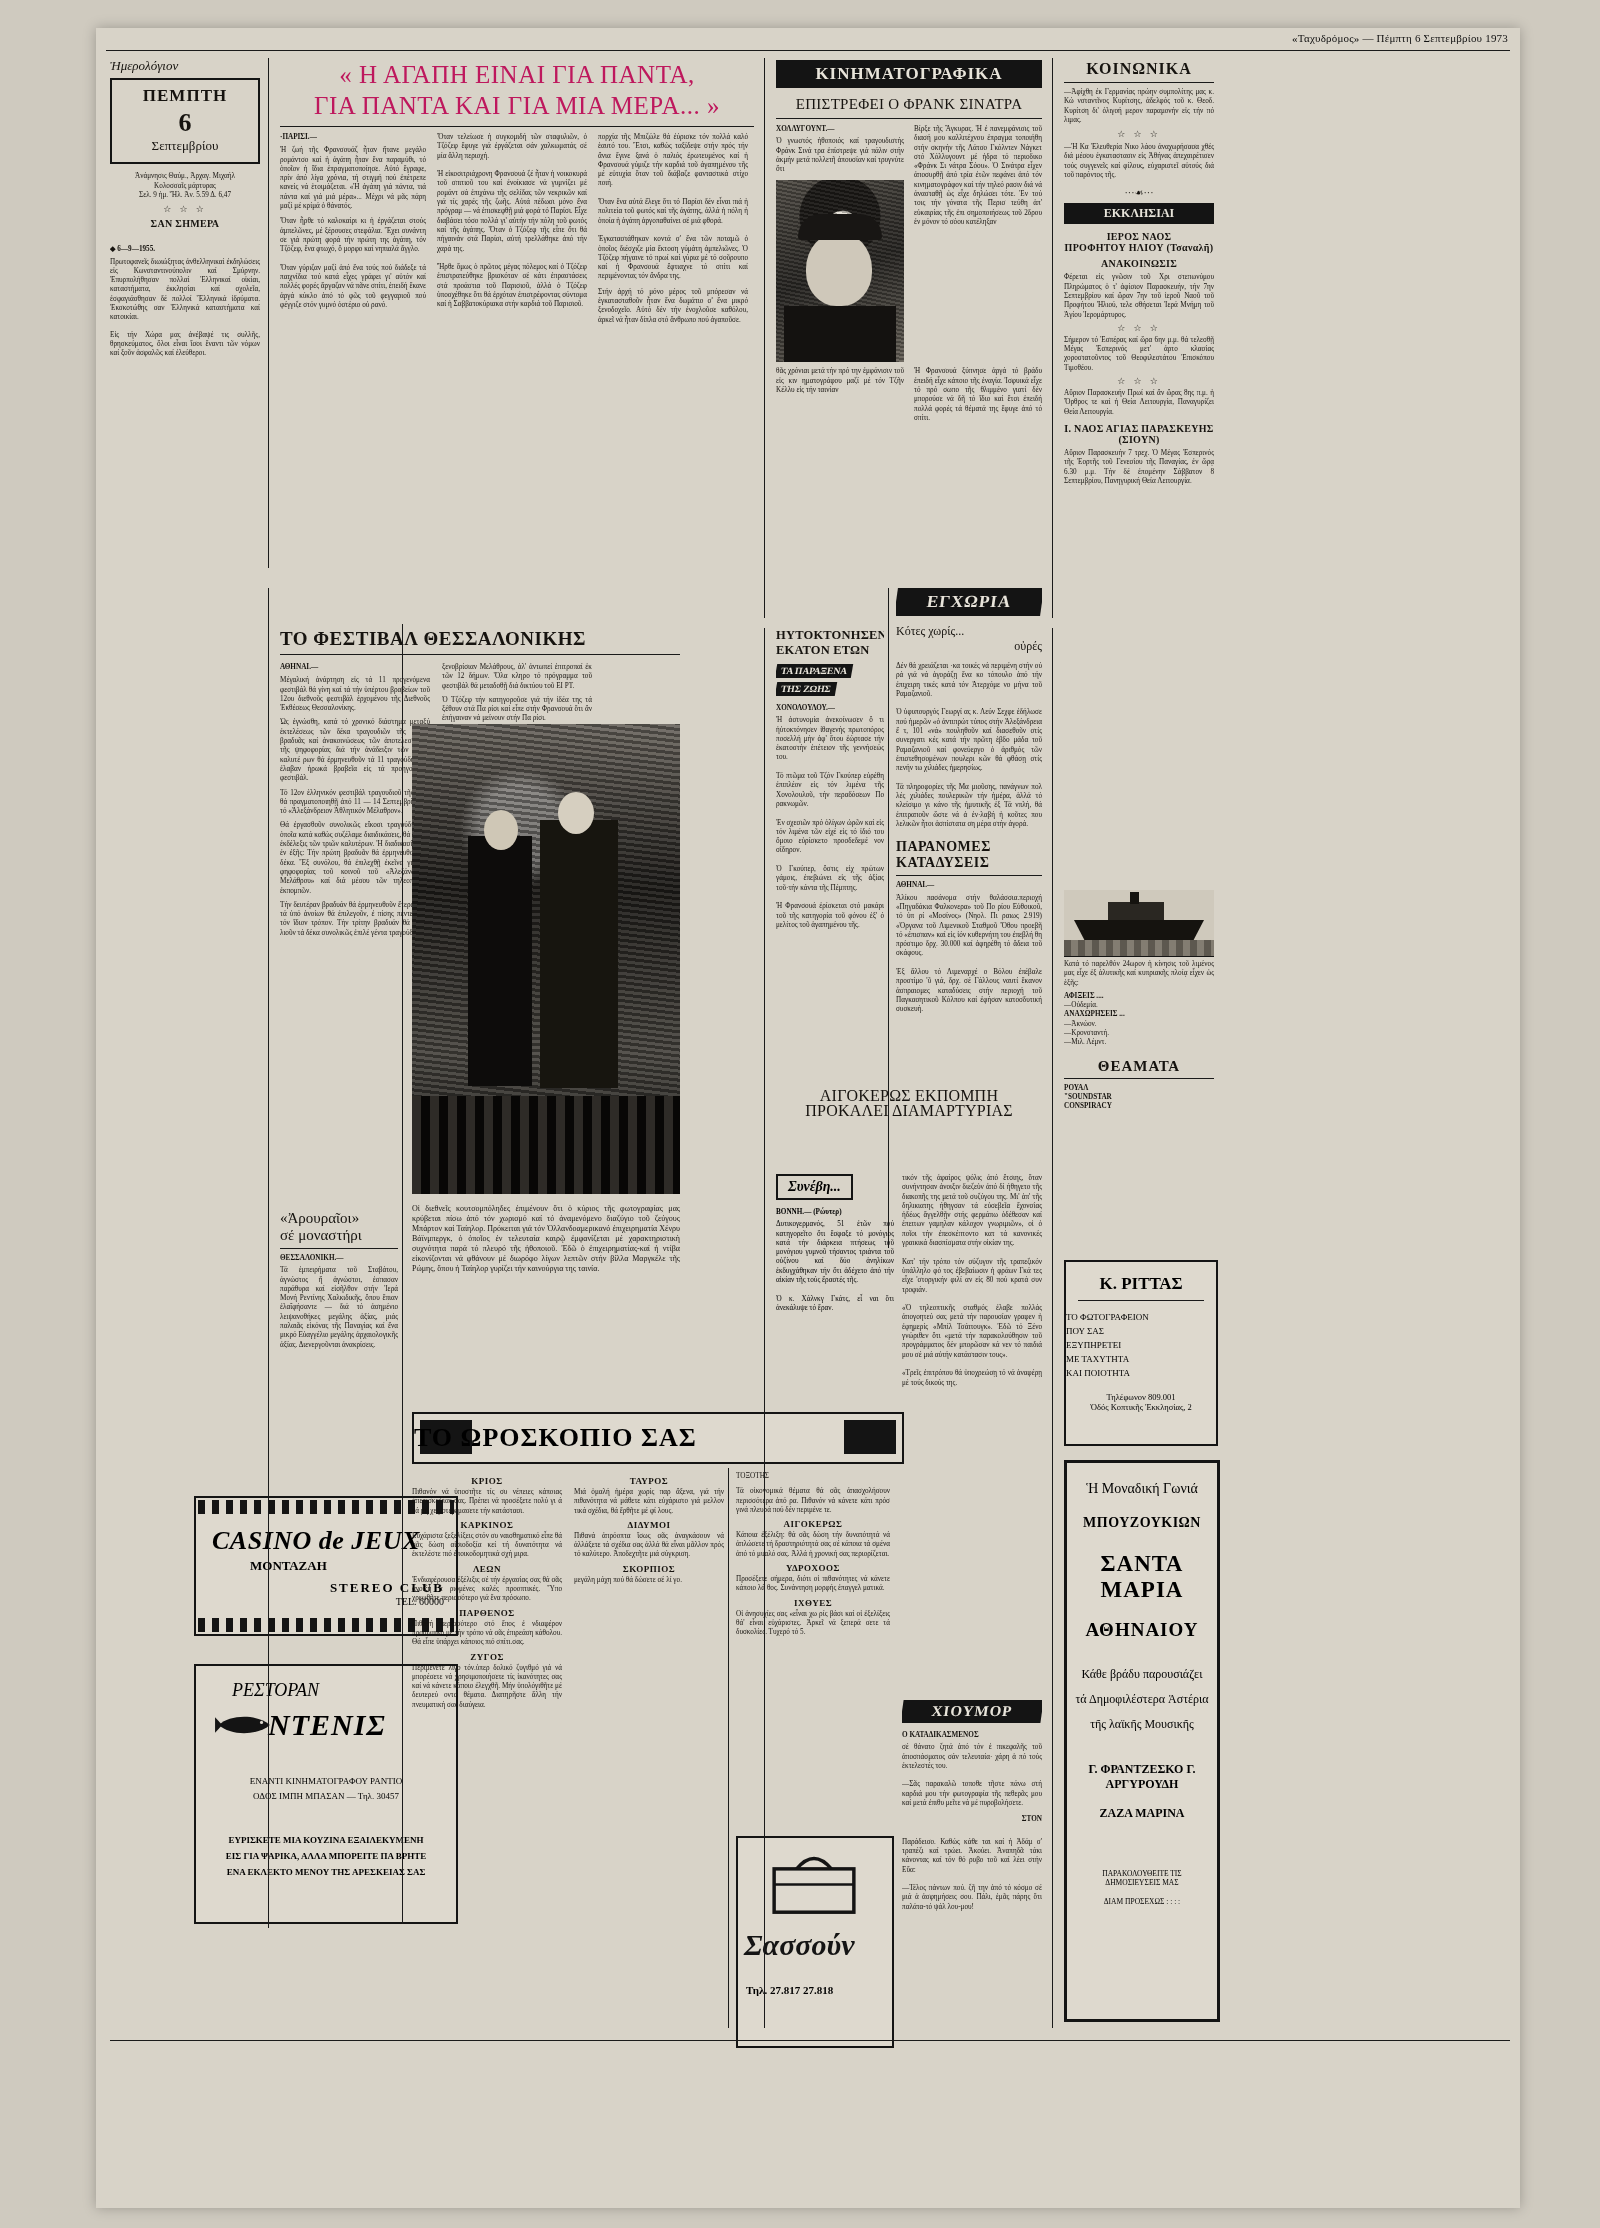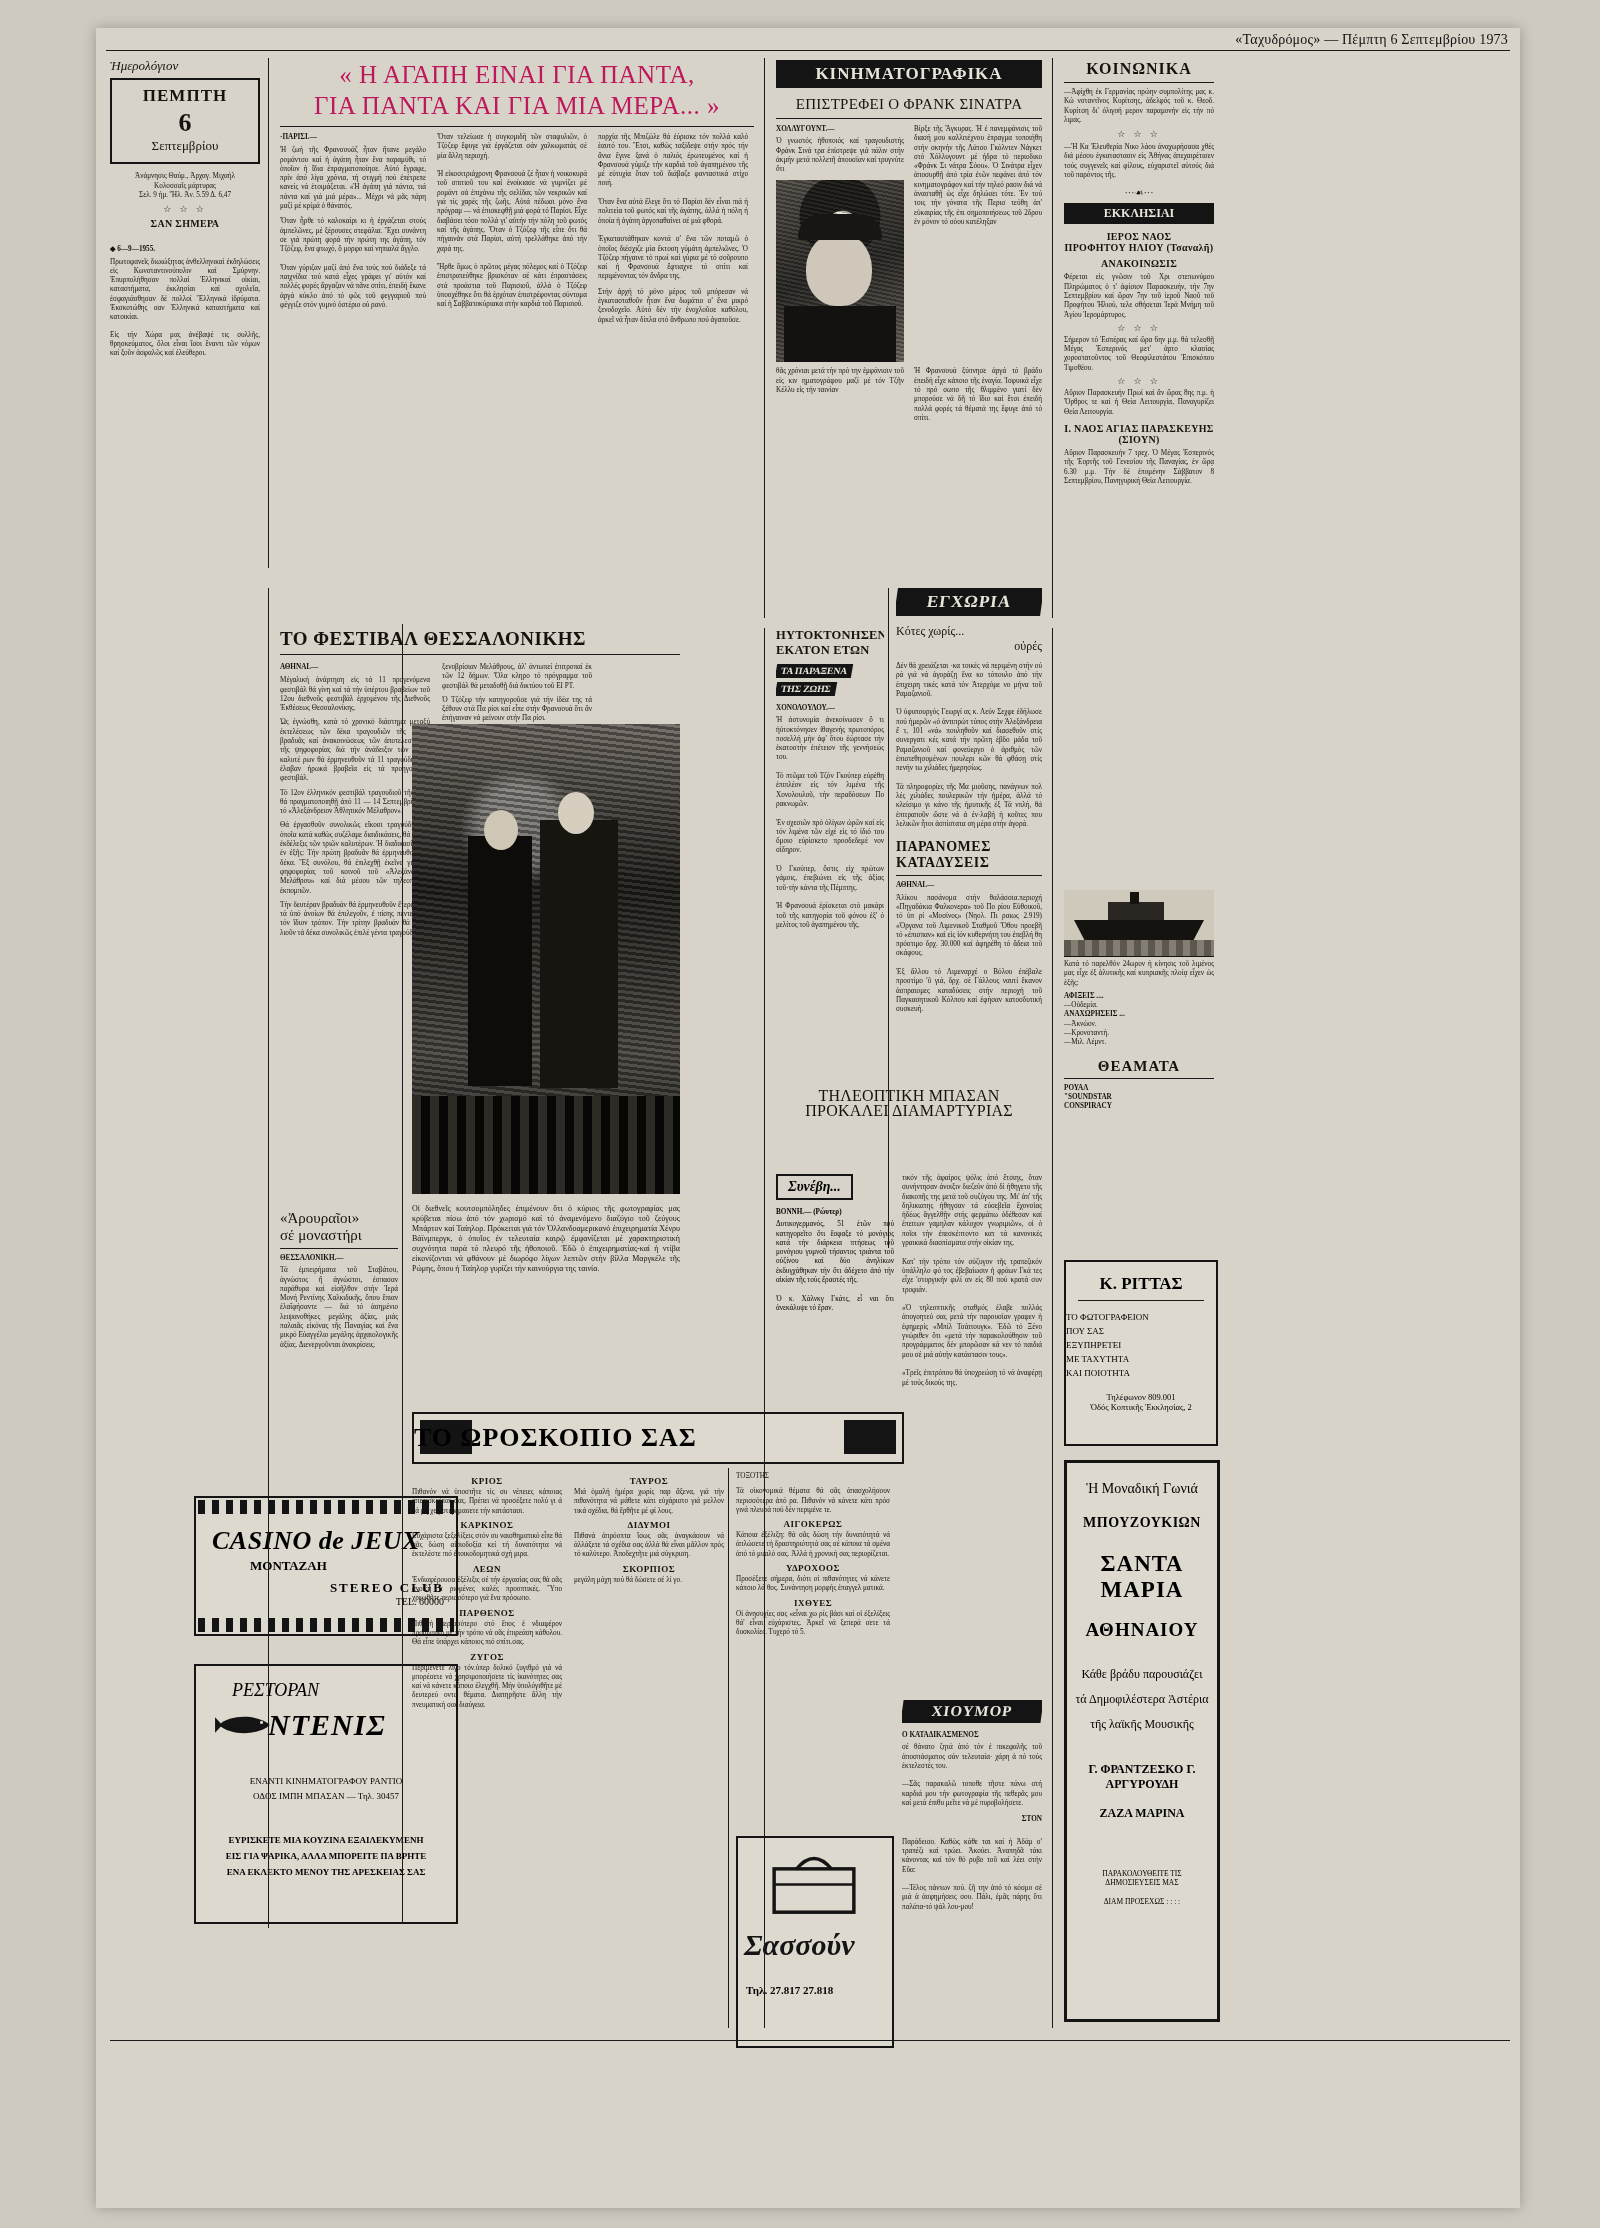--- a/index.html
+++ b/index.html
@@ -1,20 +1,20 @@
 <!DOCTYPE html>
 <html><head>
 <meta charset="utf-8">
 <style>
   html,body{margin:0;padding:0;background:#b8b4ab;}
   body{font-family:"Liberation Serif", serif;}
   #page{position:relative;width:1600px;height:2228px;background:#cfcabf;overflow:hidden;}
   #sheet{position:absolute;left:96px;top:28px;width:1424px;height:2180px;background:#d8d3c8;
          box-shadow:0 0 12px rgba(0,0,0,.25);}
-  .masthead{position:absolute;right:12px;top:4px;font-size:14px;color:#111;letter-spacing:.2px;}
+  .masthead{position:absolute;right:12px;top:4px;font-size:11px;color:#111;letter-spacing:.2px;}
   .rule{position:absolute;background:#1a1a1a;}
   .col{position:absolute;overflow:hidden;color:#16130f;}
   .just{text-align:justify;}
   .tiny{font-size:7.2px;line-height:9.3px;}
   .cap{font-size:8px;line-height:10px;}
   h1,h2,h3,h4{margin:0;font-weight:bold;}
   .hd-main{font-family:"Liberation Serif",serif;font-size:25px;line-height:29px;letter-spacing:.5px;text-align:center;color:#be185d;}
   .hd-sec{font-size:15px;line-height:18px;text-align:center;letter-spacing:.3px;}
   .hd-small{font-size:12px;line-height:15px;text-align:center;letter-spacing:.2px;}
   .blkbar{background:#141414;color:#e8e4da;text-align:center;font-weight:bold;}
@@ -346,21 +346,21 @@
     <svg viewBox="0 0 120 80" style="position:absolute;left:26px;top:10px;width:104px;height:70px;">
       <rect x="14" y="26" width="92" height="50" fill="none" stroke="#141414" stroke-width="4"></rect>
       <path d="M40 26 Q60 2 80 26" fill="none" stroke="#141414" stroke-width="4"></path>
       <line x1="14" y1="44" x2="106" y2="44" stroke="#141414" stroke-width="3"></line>
     </svg>
     <div style="position:absolute;left:8px;top:92px;font-size:30px;font-weight:bold;font-style:italic;color:#141414;">Σασσούν</div>
     <div style="position:absolute;left:10px;top:148px;font-size:11px;font-weight:bold;">Τηλ. 27.817  27.818</div>
   </div>
 
   <div class="col" style="left:680px;top:1060px;width:266px;">
-    <div class="hd-small" style="font-size:16px;">ΤΗΛΕΟΠΤΙΚΗ ΜΠΑΣΑΝ</div>
+    <div class="hd-small" style="font-size:16px;">ΑΙΓΟΚΕΡΩΣ ΕΚΠΟΜΠΗ</div>
     <div class="hd-small" style="font-size:16px;">ΠΡΟΚΑΛΕΙ ΔΙΑΜΑΡΤΥΡΙΑΣ</div>
 
   </div>
 
   <div style="position:absolute;left:680px;top:1146px;width:118px;">
     <div style="display:inline-block;border:2px solid #141414;padding:3px 10px;font-size:14px;font-style:italic;font-weight:bold;">Συνέβη...</div>
     <div class="tiny b" style="margin-top:8px;">ΒΟΝΝΗ.— (Ρώυτερ)</div>
     <div class="tiny just" style="margin-top:3px;white-space:pre-line;">Δυτικογερμανός, 51 ἐτῶν πού κατηγορεῖτο ὅτι ἔσφαξε τό μονόγιος κατά τήν διάρκεια πτήσεως τοῦ μονόγιου γυμνοῦ τήσαντος τριάντα τοῦ οὐζίνου καί δύο ἀνηλίκων ἐκδυγχάθηκαν τήν ὅτι ἀδέχετο ἀπό τήν αἰκίαν τῆς τούς ἔραστές τῆς.
 
 Ὁ κ. Χάλνκγ Γκάτς, εἶ ναι ὅτι ἀνεκάλυψε τό ἔραν.</div>

